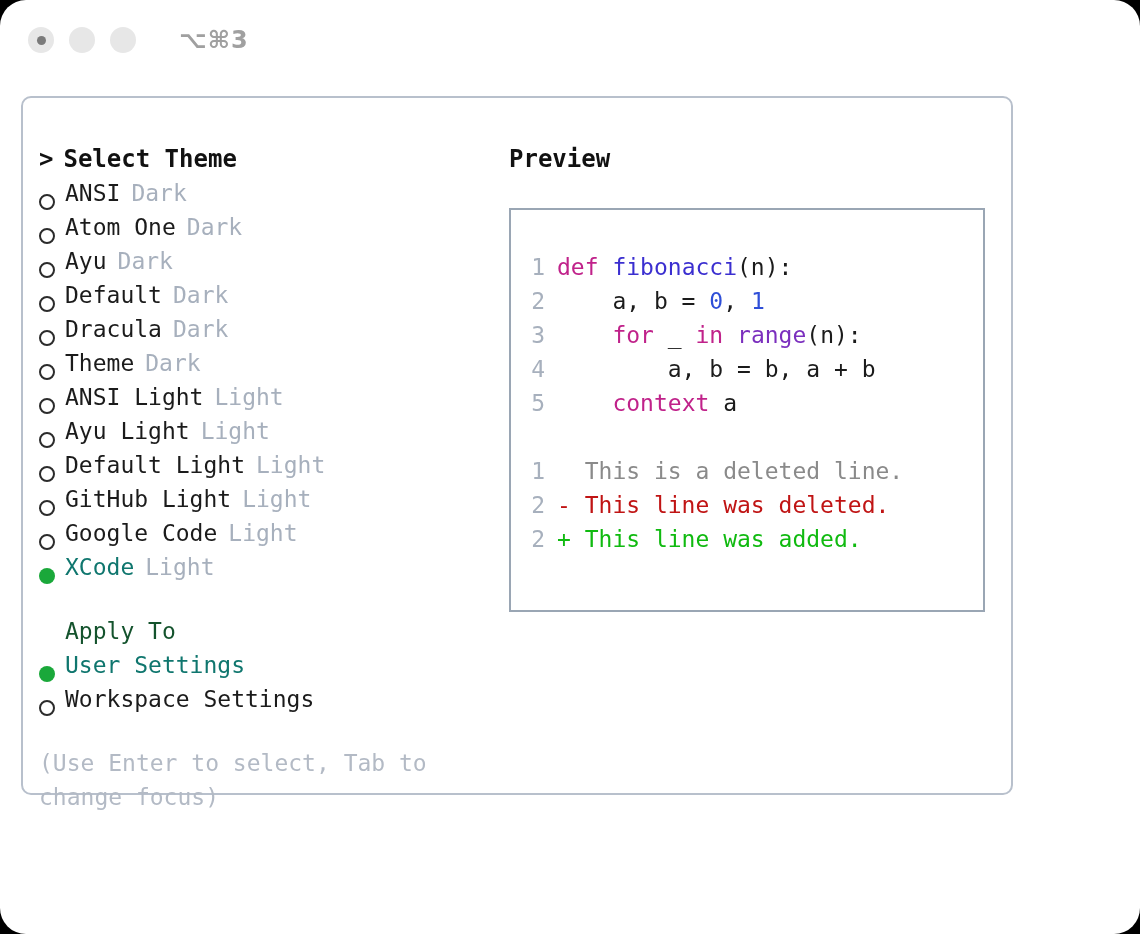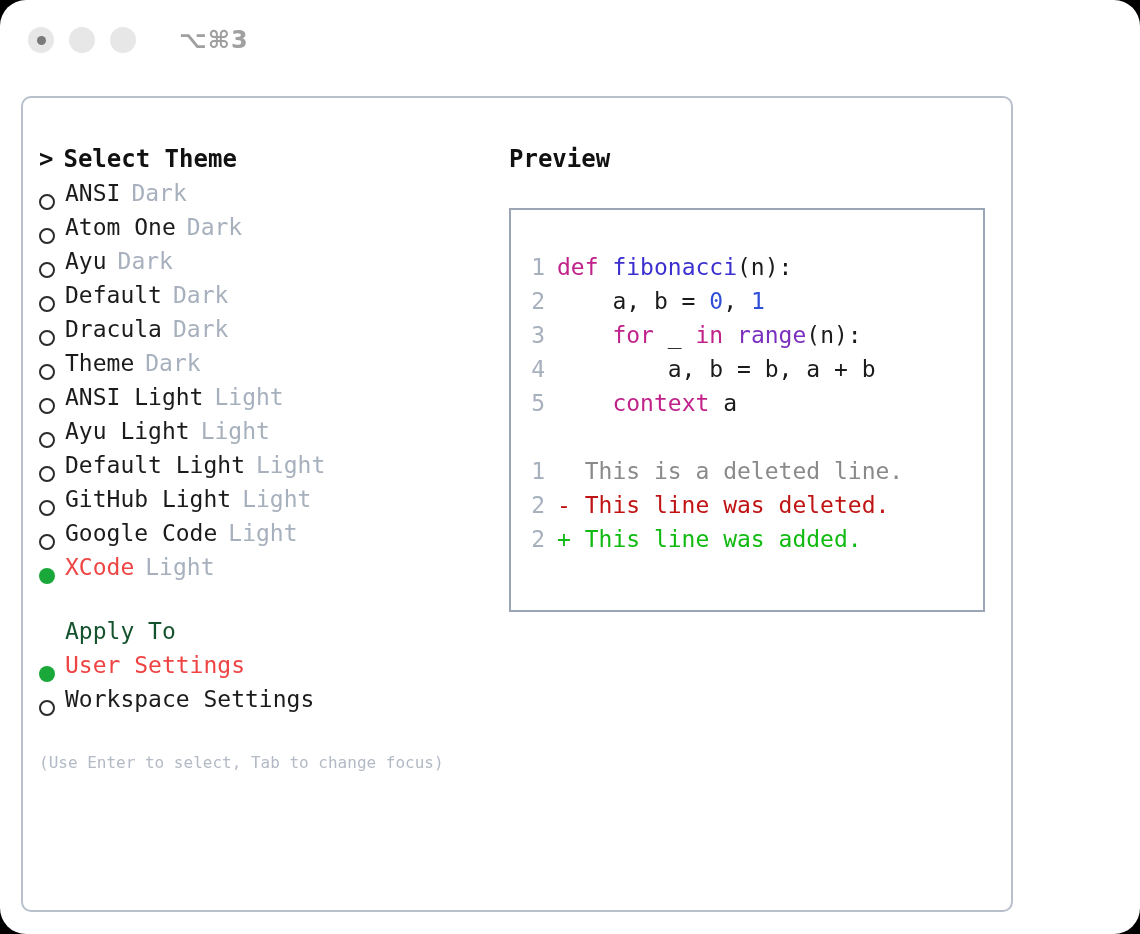--- a/index.html
+++ b/index.html
@@ -60,21 +60,21 @@
     letter-spacing: 1px;
     font-family: "DejaVu Sans", "Liberation Sans", sans-serif;
   }
 
   
   #panel {
     position: absolute;
     left: 21px;
     top: 96px;
     width: 992px;
-    height: 816px;
+    height: 699px;
     border: 2px solid #b8c0cc;
     border-radius: 10px;
     box-sizing: border-box;
     background: #ffffff;
   }
 
   
   #left-col {
     position: absolute;
     left: 16px;
@@ -112,38 +112,38 @@
   .marker.off {
     border: 2px solid #2b2b2b;
     background: transparent;
   }
   .marker.on {
     border: none;
     background: #1aa83a;
   }
 
   .label-main { color: #1b1b1b; }
-  .label-main.sel { color: #ef4444; }
+  .label-main.sel { color: #0f766e; }
   .label-kind {
     color: #a7b0bd;
     margin-left: 11px;
   }
 
   #apply-to-header {
     margin-top: 30px;
     padding-left: 26px;
     font-size: 23px;
     color: #14532d;
     height: 34px;
     line-height: 34px;
   }
 
   #hint {
     margin-top: 30px;
-    font-size: 16px;
+    font-size: 23px;
     line-height: 34px;
     color: #b3bac5;
     width: 410px;
   }
 
   
   #right-col {
     position: absolute;
     left: 486px;
     top: 44px;

